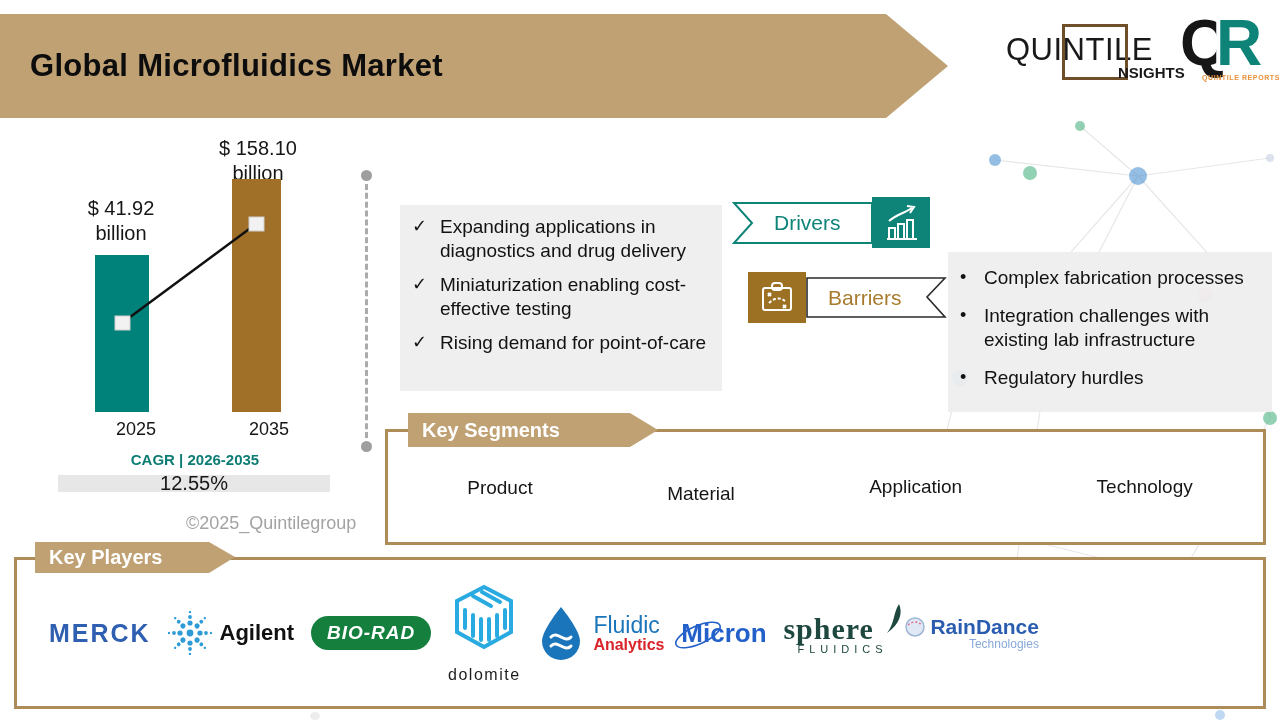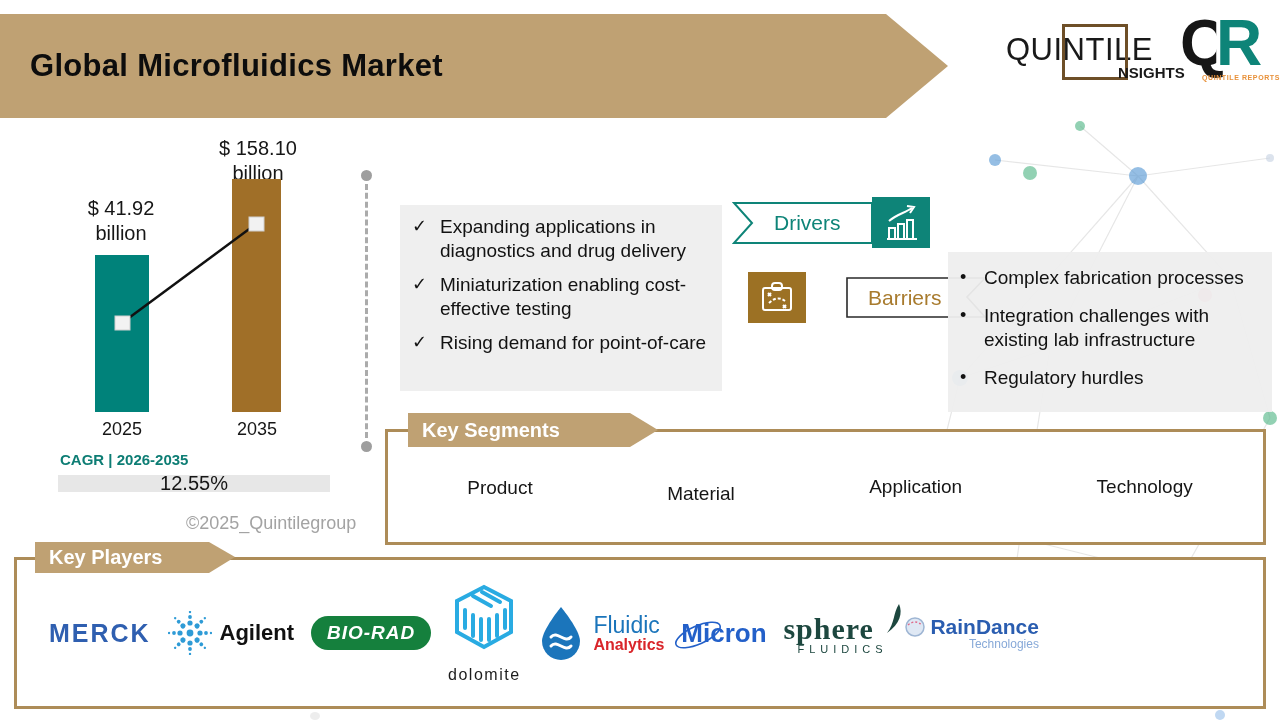--- a/index.html
+++ b/index.html
@@ -20,22 +20,22 @@
   .qsub{position:absolute;left:112px;top:38px;font-size:15px;font-weight:bold;color:#191919;}
   
   .qrlogo{position:absolute;left:1180px;top:16px;width:96px;height:80px;}
   .qr-q{position:absolute;left:0;top:-10px;font-size:64px;font-weight:800;color:#161616;}
   .qr-r{position:absolute;left:36px;top:-10px;font-size:64px;font-weight:800;color:#0e8478;text-shadow:-4px 0 0 #ffffff;}
   .qr-cap{position:absolute;right:-4px;top:58px;font-size:7px;font-weight:bold;color:#e8913a;letter-spacing:0.6px;white-space:nowrap;}
 
   
   .val-label{position:absolute;width:120px;text-align:center;font-size:20px;line-height:1.25;color:#161616;}
   .bar{position:absolute;}
-  .xlab{position:absolute;text-align:center;font-size:18px;color:#161616;}
-  .cagr-lab{position:absolute;left:60px;top:451px;width:270px;text-align:left;
+  .xlab{position:absolute;text-align:right;font-size:18px;color:#161616;}
+  .cagr-lab{position:absolute;left:60px;top:451px;width:270px;text-align:center;
             font-size:15px;font-weight:bold;color:#0d7d74;}
   .cagr-val{position:absolute;left:58px;top:475px;width:272px;height:17px;background:#e7e7e7;
             display:flex;align-items:center;justify-content:center;font-size:20px;color:#161616;}
   .wmark{position:absolute;left:186px;top:513px;font-size:18px;color:#a3a3a3;}
 
   .vline{position:absolute;left:365px;top:184px;height:254px;width:0;border-left:3px dashed #ababab;}
   .vdot{position:absolute;width:11px;height:11px;border-radius:50%;background:#9e9e9e;}
 
   
   .panel{position:absolute;background:#efefef;box-sizing:border-box;font-size:19px;line-height:1.26;color:#121212;}
@@ -203,21 +203,21 @@
     <svg width="40" height="40" viewBox="0 0 40 40">
       <g stroke="#ffffff" stroke-width="2" fill="none">
         <rect x="6" y="10" width="28" height="22" rx="2"></rect>
         <rect x="15" y="5" width="10" height="7" rx="3"></rect>
         <path d="M12,25 Q20,17 28,23" stroke-dasharray="3,2"></path>
         <path d="M11,15 l3,3 m0,-3 l-3,3"></path>
         <path d="M26,27 l3,3 m0,-3 l-3,3"></path>
       </g>
     </svg>
   </div>
-  <div class="ribbon" style="left:846px;top:276px;width:142px;height:44px;">
+  <div class="ribbon" style="left:806px;top:276px;width:142px;height:44px;">
     <svg width="142" height="44">
       <polygon points="1,2 139,2 121,21 139,41 1,41" fill="#ffffff" stroke="#2a2a2a" stroke-width="1.6"></polygon>
     </svg>
     <span class="rlab" style="left:22px;color:#a87b2e;">Barriers</span>
   </div>
 
   <div class="panel bar-panel">
     <div class="li">
         <span class="glyph">•</span>
         <span>Complex fabrication processes</span>

